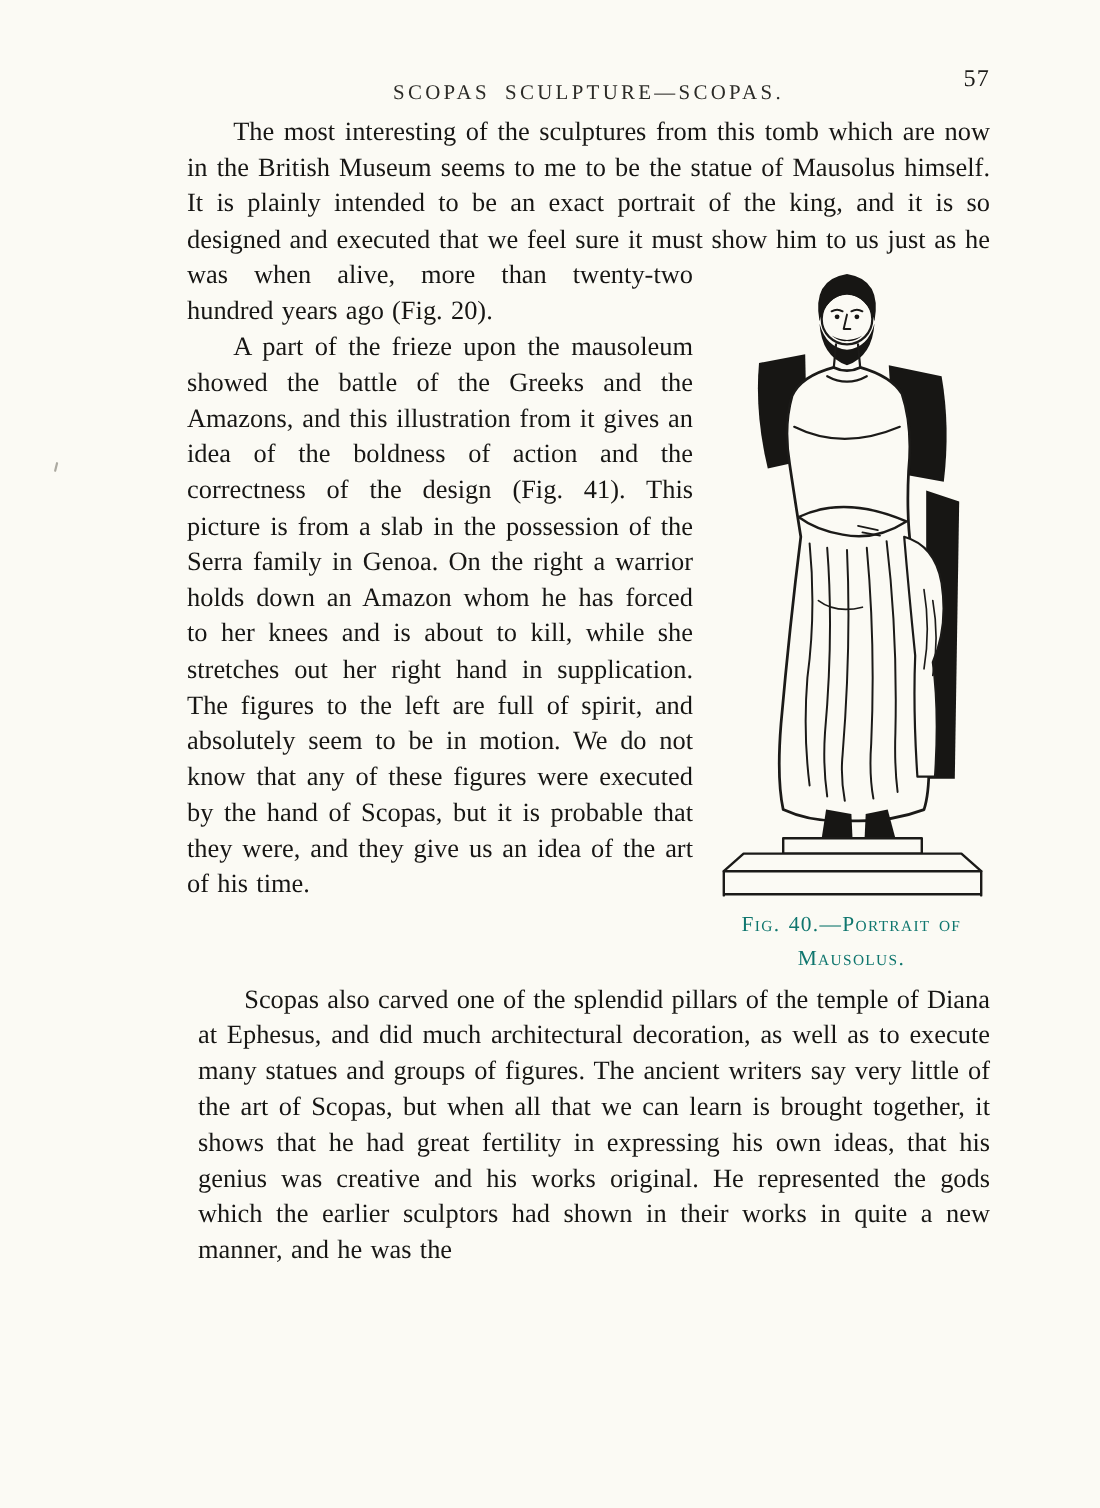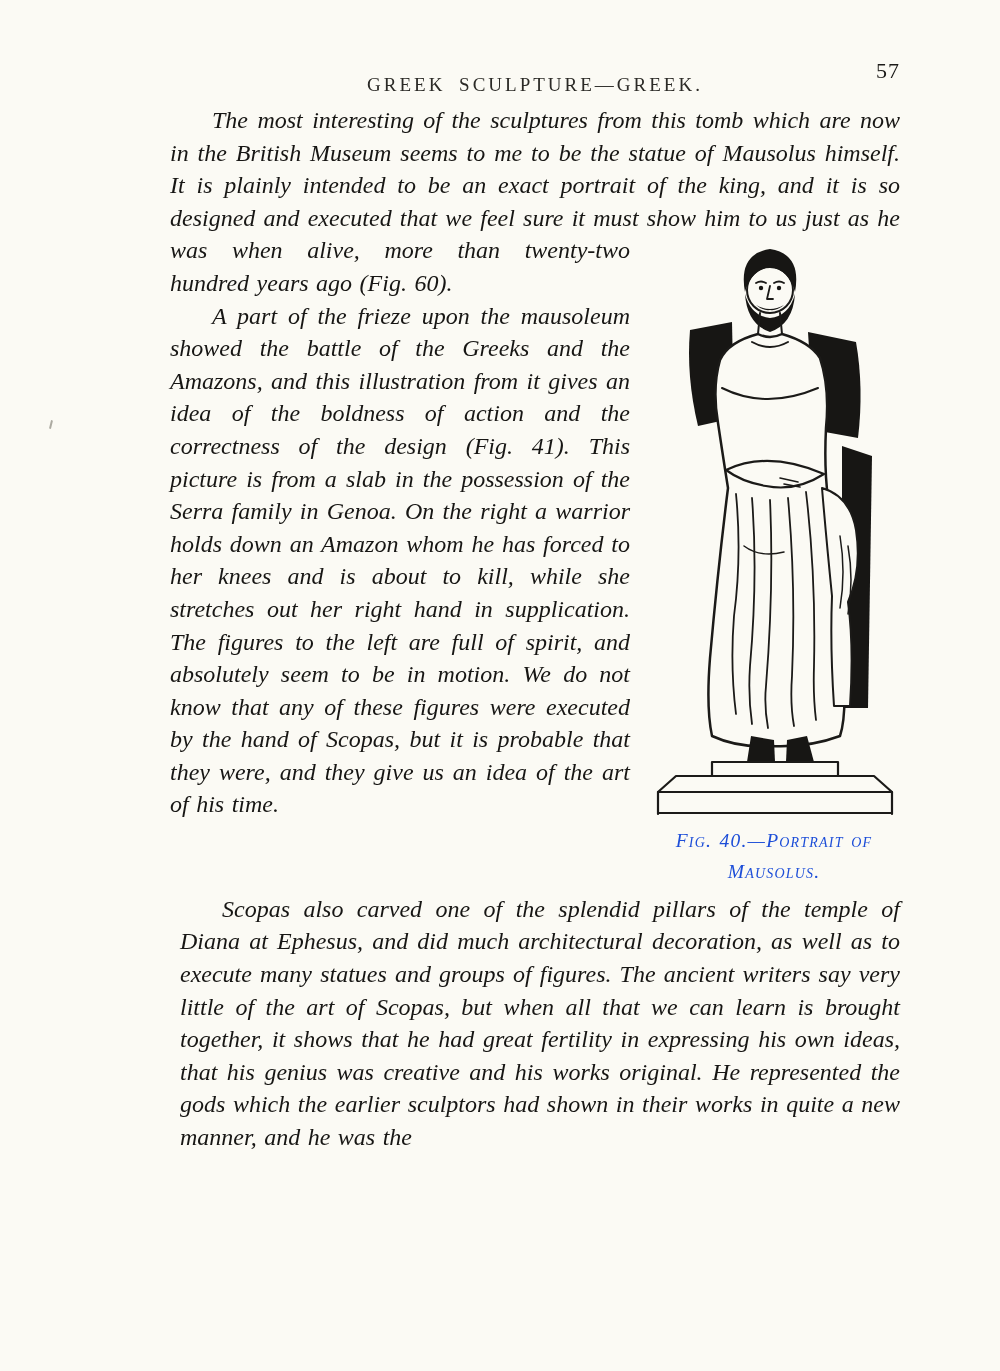--- a/index.html
+++ b/index.html
@@ -37,37 +37,37 @@
   }
   .text-block {
     width: 730px;
     margin-left: 170px;
     font-size: 24px;
     line-height: 32.6px;
     text-align: justify;
     color: #171614;
     word-spacing: 1.5px;
   }
-  .para { text-indent: 42px; font-style: italic; }
+  .para { text-indent: 42px; }
   .para-3 { clear: right; margin-left: 10px; }
   .figure {
     float: right;
     width: 252px;
     margin: 2px 0 6px 18px;
     text-indent: 0;
   }
   .illustration svg { display: block; width: 252px; height: 580px; }
   .caption {
     margin-top: 10px;
     text-align: center;
     font-variant: small-caps;
     font-size: 19.5px;
     line-height: 1.55;
     letter-spacing: 1.2px;
-    color: #1d4ed8;
+    color: #0f766e;
   }
   .scan-speck {
     position: absolute;
     left: 50px;
     top: 420px;
     width: 2px;
     height: 9px;
     background: #8a877d;
     transform: rotate(14deg);
     border-radius: 2px;
@@ -75,21 +75,21 @@
   }
 </style>
 </head>
 <body>
 
 <div class="page">
 
   <div class="scan-speck"></div>
 
   <header class="page-header">
-    <div class="running-title">GREEK SCULPTURE—GREEK.</div>
+    <div class="running-title">SCOPAS SCULPTURE—SCOPAS.</div>
     <div class="page-number">57</div>
   </header>
 
   <main class="text-block">
 
     <div class="para">
       <span>The most interesting of the sculptures from this tomb which are now in the British Museum seems to me to be the statue of Mausolus himself. It is plainly intended to be an exact portrait of the king, and it is so designed and executed that we feel sure it must show him to us just as he</span>
 
       <figure class="figure">
         <div class="illustration">
@@ -131,21 +131,21 @@
 
               <rect x="64" y="526" width="126" height="14" fill="#fbfaf4" stroke="#1b1a18" stroke-width="2.2"></rect>
               <path d="M28 540 L226 540 L244 556 L10 556 Z" fill="#fbfaf4" stroke="#1b1a18" stroke-width="2.2"></path>
               <path d="M10 556 L10 578 M244 556 L244 578 M10 577 L244 577" fill="none" stroke="#1b1a18" stroke-width="2.2"></path>
             </g>
           </svg>
         </div>
         <figcaption class="caption">Fig. 40.—Portrait of Mausolus.</figcaption>
       </figure>
 
-      <span>was when alive, more than twenty-two hundred years ago (Fig. 60).</span>
+      <span>was when alive, more than twenty-two hundred years ago (Fig. 20).</span>
     </div>
 
     <div class="para">A part of the frieze upon the mausoleum showed the battle of the Greeks and the Amazons, and this illustration from it gives an idea of the boldness of action and the correctness of the design (Fig. 41). This picture is from a slab in the possession of the Serra family in Genoa. On the right a warrior holds down an Amazon whom he has forced to her knees and is about to kill, while she stretches out her right hand in supplication. The figures to the left are full of spirit, and absolutely seem to be in motion. We do not know that any of these figures were executed by the hand of Scopas, but it is probable that they were, and they give us an idea of the art of his time.</div>
 
     <div class="para para-3">Scopas also carved one of the splendid pillars of the temple of Diana at Ephesus, and did much architectural decoration, as well as to execute many statues and groups of figures. The ancient writers say very little of the art of Scopas, but when all that we can learn is brought together, it shows that he had great fertility in expressing his own ideas, that his genius was creative and his works original. He represented the gods which the earlier sculptors had shown in their works in quite a new manner, and he was the</div>
 
   </main>
 </div>
 
 </body></html>

